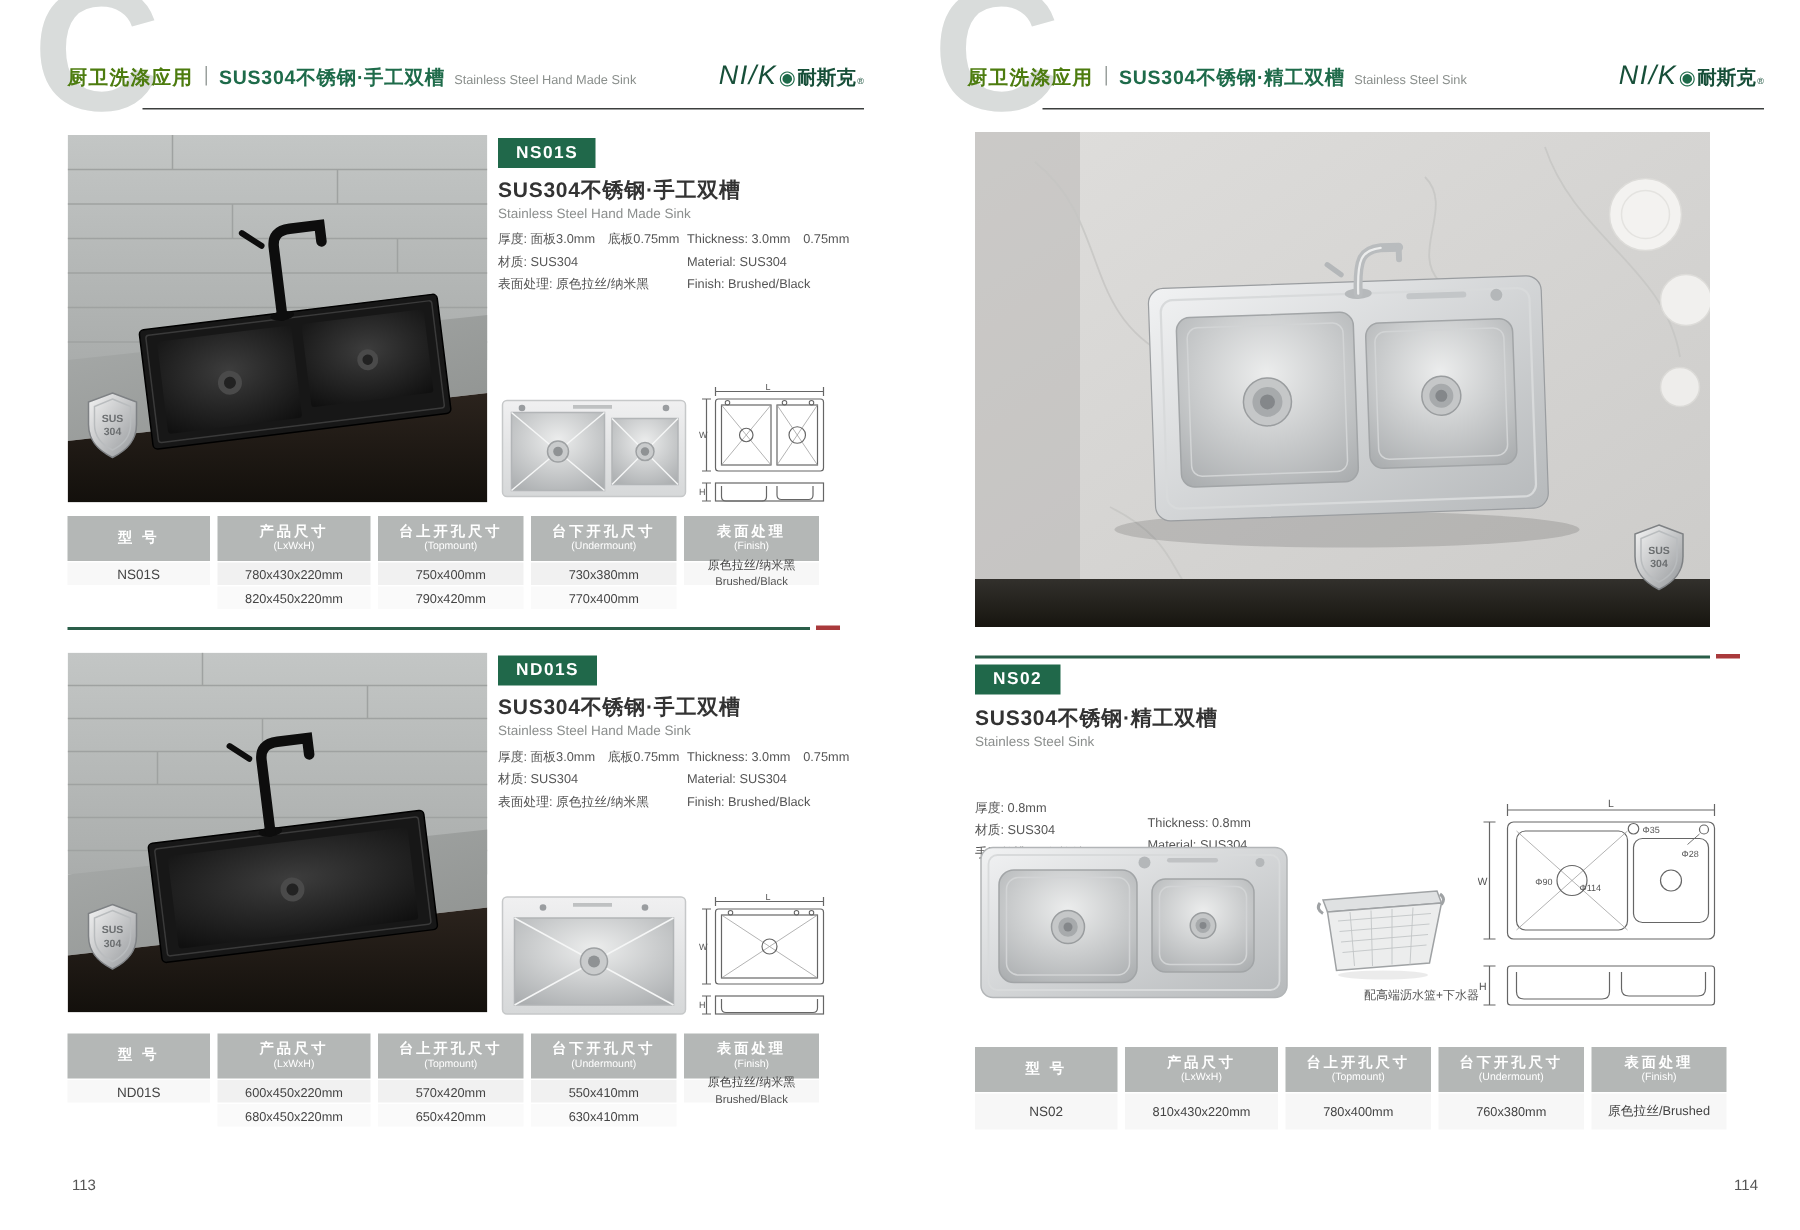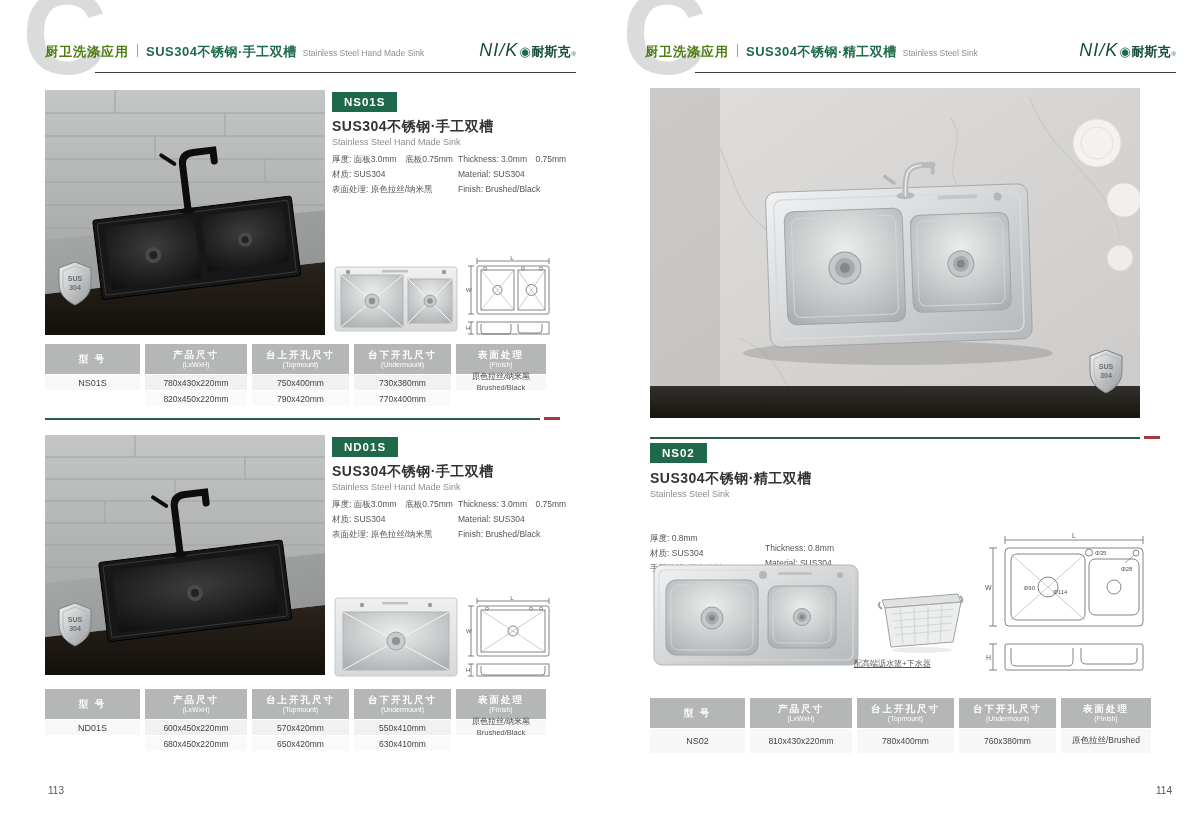--- a/index.html
+++ b/index.html
@@ -45,21 +45,21 @@
   .spec-table.single .td{height:24px;background:#f7f7f7;grid-row:2;}
   .spec-table.single .td.model{grid-row:2;font-size:9px;}
   .spec-table.single .td.finish{grid-row:2;}
 
   
   .section-divider{position:absolute;display:flex;align-items:center;gap:4px;}
   .divider-green{flex:1;height:2px;background:#2a5e49;}
   .divider-red{width:16px;height:3px;background:#a93a3c;}
   .page-num{position:absolute;bottom:24px;font-size:10px;color:#555;}
   .photo{position:absolute;overflow:hidden;}
-  .caption{position:absolute;font-size:8px;color:#555;text-align:left;text-decoration:underline;}
+  .caption{position:absolute;font-size:8px;color:#555;text-align:right;}
   svg{display:block;}
   svg text{font-family:"Liberation Sans","DejaVu Sans",sans-serif;}
 </style>
 </head>
 <body>
 
 <svg width="0" height="0" style="position:absolute" aria-hidden="true">
   <defs>
     <linearGradient id="wallG" x1="0" y1="0" x2="0" y2="1">
       <stop offset="0" stop-color="#c3c6c5"></stop>

